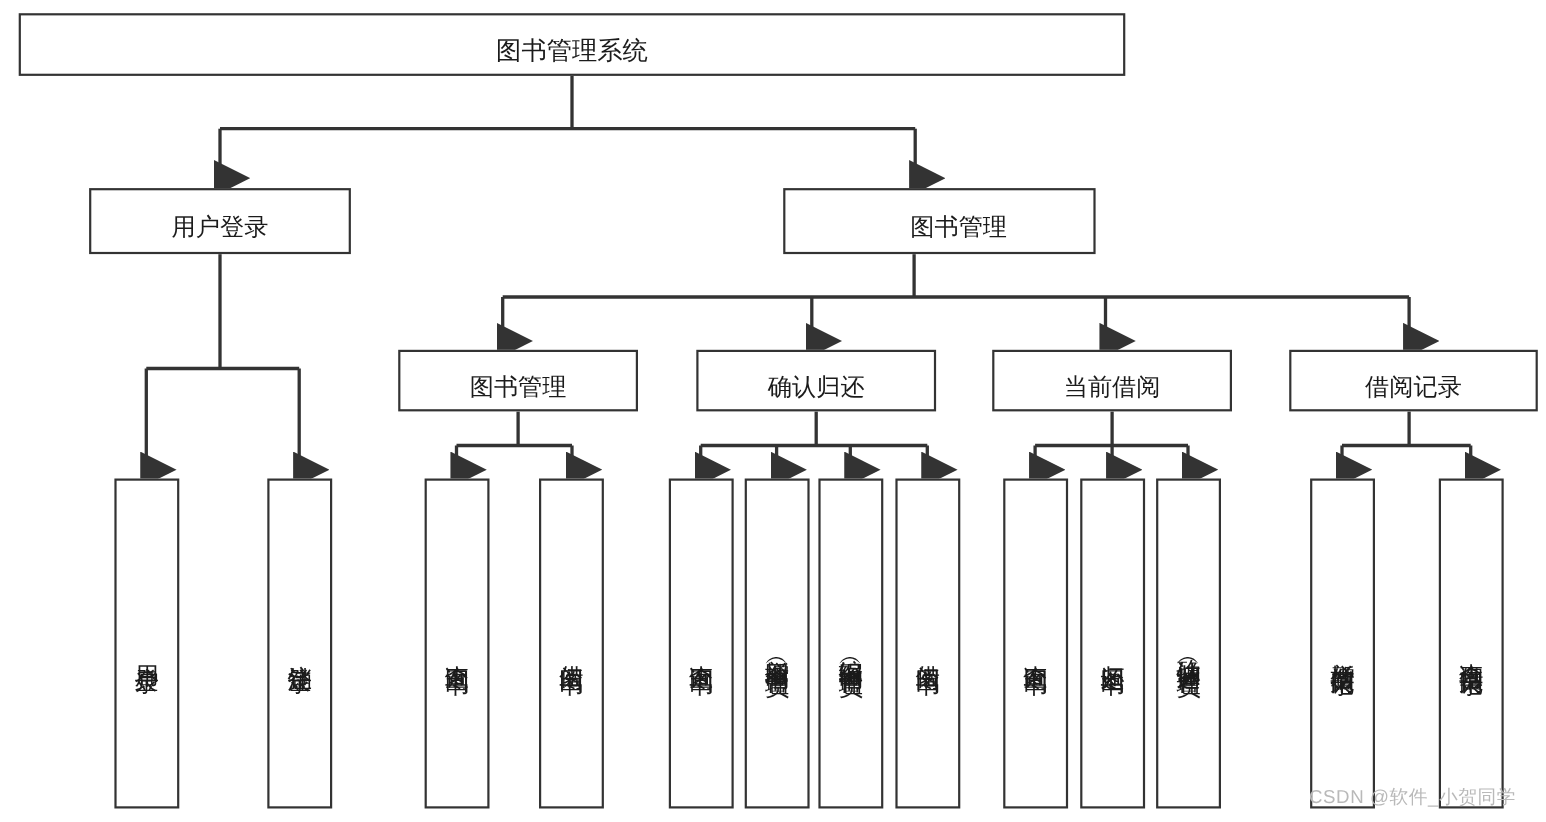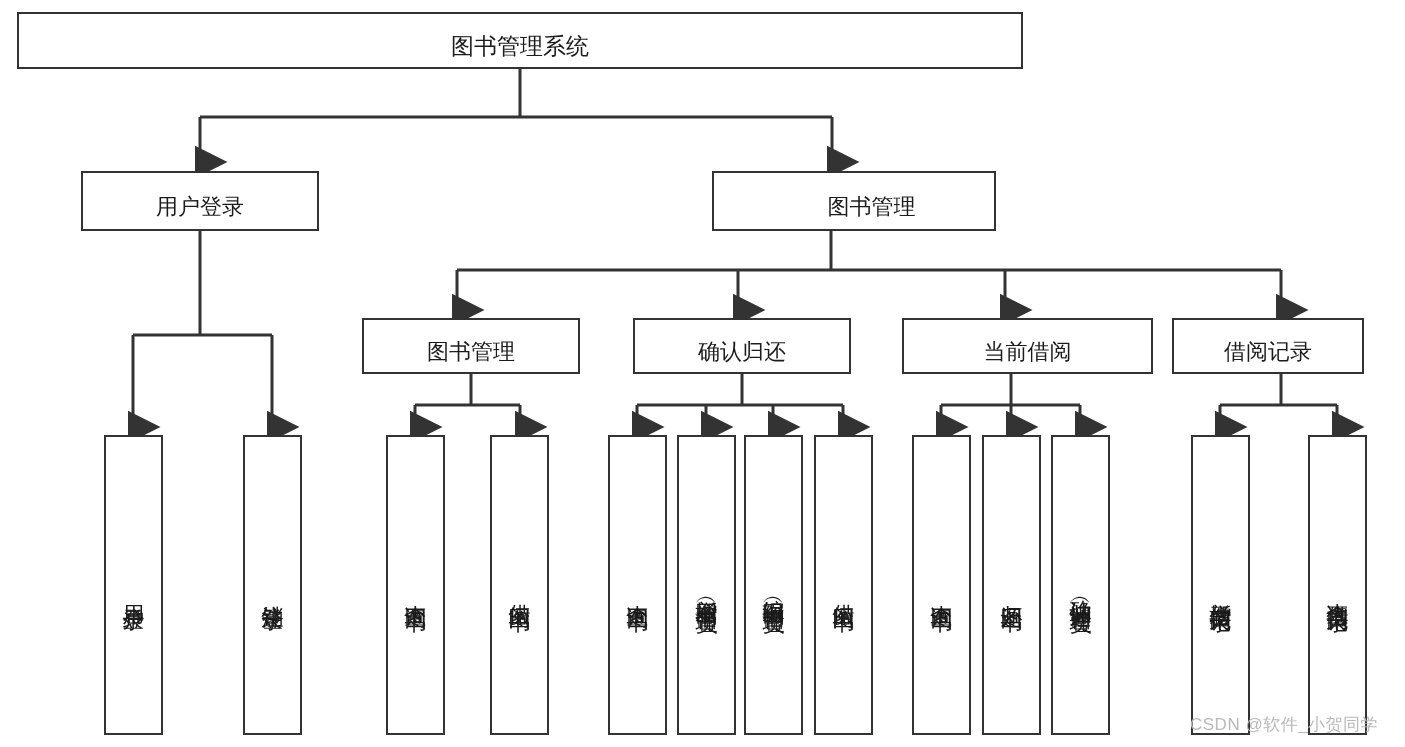--- a/index.html
+++ b/index.html
@@ -131,24 +131,24 @@
   <div class="node level2" style="left:712px; top:171px; width:284px; height:60px;padding-left:35px;">
     <span class="label">图书管理</span>
   </div>
 
   <div class="node level2" style="left:362px; top:318px; width:218px; height:56px;">
     <span class="label">图书管理</span>
   </div>
   <div class="node level2" style="left:633px; top:318px; width:218px; height:56px;">
     <span class="label">确认归还</span>
   </div>
-  <div class="node level2" style="left:902px; top:318px; width:251px; height:56px;">
+  <div class="node level2" style="left:902px; top:318px; width:218px; height:56px;">
     <span class="label">当前借阅</span>
   </div>
-  <div class="node level2" style="left:1172px; top:318px; width:192px; height:56px;">
+  <div class="node level2" style="left:1172px; top:318px; width:226px; height:56px;">
     <span class="label">借阅记录</span>
   </div>
 
   <div class="node leaf" style="left:104px; top:435px; width:59px; height:300px;">
     <span class="label">用户登录</span>
   </div>
   <div class="node leaf" style="left:243px; top:435px; width:59px; height:300px;">
     <span class="label">注销登录</span>
   </div>
   <div class="node leaf" style="left:386px; top:435px; width:59px; height:300px;">

